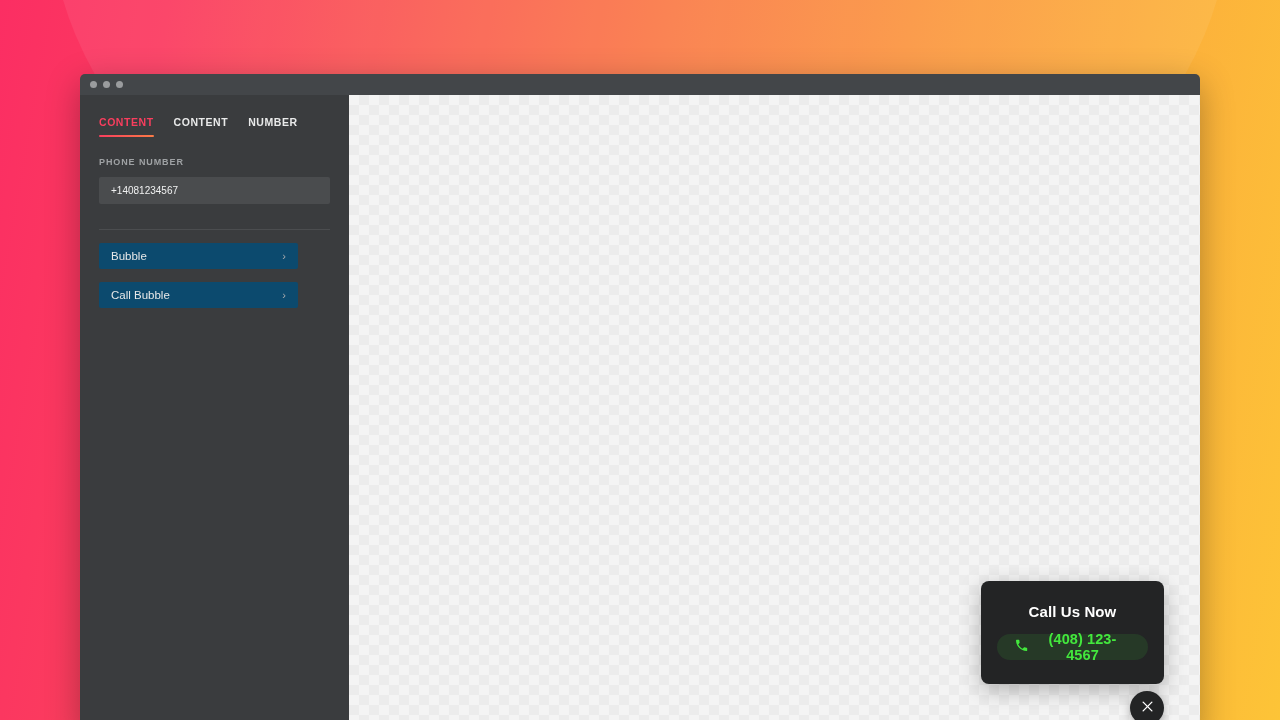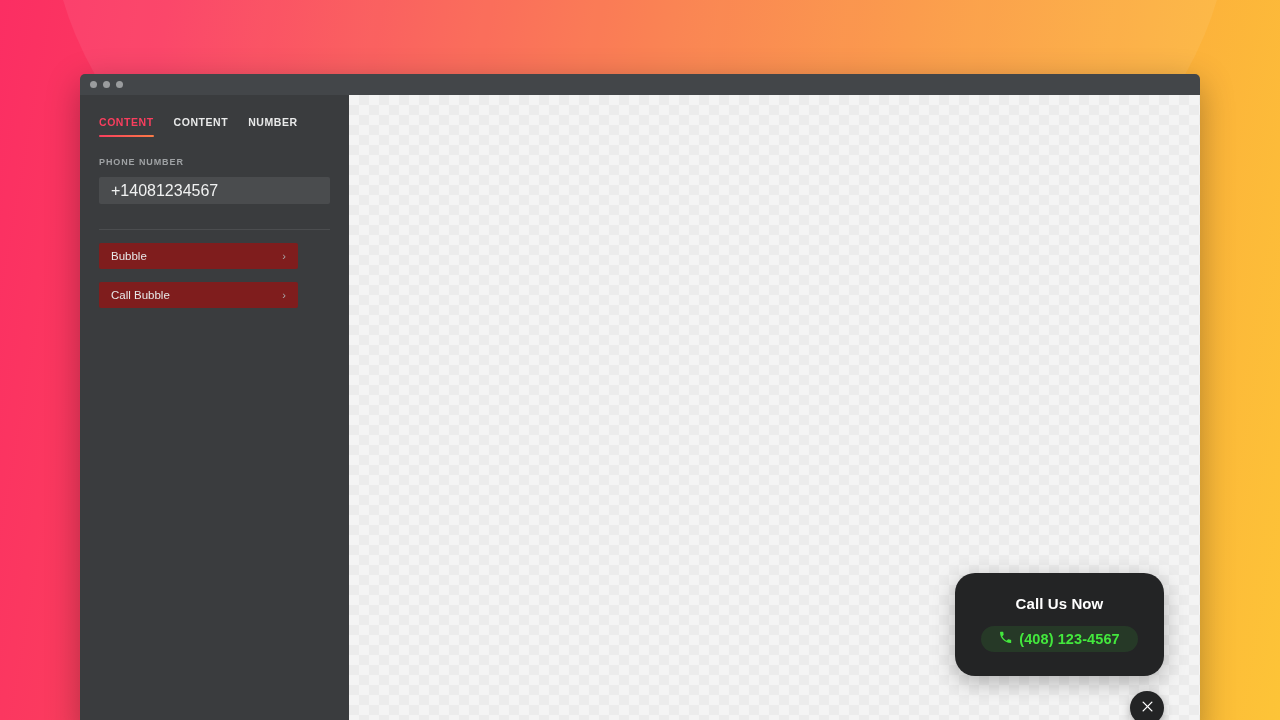--- a/index.html
+++ b/index.html
@@ -113,38 +113,38 @@
   }
 
   .text-input {
     margin-top: 10px;
     width: 231px;
     height: 27px;
     background: #4a4c4e;
     border: none;
     border-radius: 2px;
     color: #f0f1f1;
-    font-size: 16px;
+    font-size: 10px;
     font-family: "Liberation Sans", sans-serif;
     padding: 0 12px;
     outline: none;
   }
 
   .divider {
     margin-top: 25px;
     height: 1px;
     background: #4b4d4f;
     width: 231px;
   }
 
   .list-row {
     margin-top: 13px;
     width: 199px;
     height: 26px;
-    background: #7f1d1d;
+    background: #0c4a6e;
     border-radius: 2px;
     display: flex;
     align-items: center;
     justify-content: space-between;
     padding: 0 12px;
     cursor: pointer;
   }
   .list-row-label {
     font-size: 11.5px;
     color: #e7e8e8;
@@ -164,24 +164,24 @@
       linear-gradient(45deg, #ececec 25%, transparent 25%, transparent 75%, #ececec 75%),
       linear-gradient(45deg, #ececec 25%, transparent 25%, transparent 75%, #ececec 75%);
     background-size: 20px 20px;
     background-position: 0 0, 10px 10px;
   }
 
   
   #call-widget {
     position: absolute;
     right: 36px;
-    bottom: 58px;
-    width: 209px;
+    bottom: 50px;
+    width: 183px;
     background: #232425;
-    border-radius: 20px;
+    border-radius: 8px;
     padding: 22px 16px 24px 16px;
     text-align: center;
     box-shadow: 0 6px 22px rgba(0,0,0,0.28);
   }
   #widget-title {
     font-size: 15px;
     font-weight: bold;
     color: #ffffff;
     letter-spacing: 0.1px;
   }

